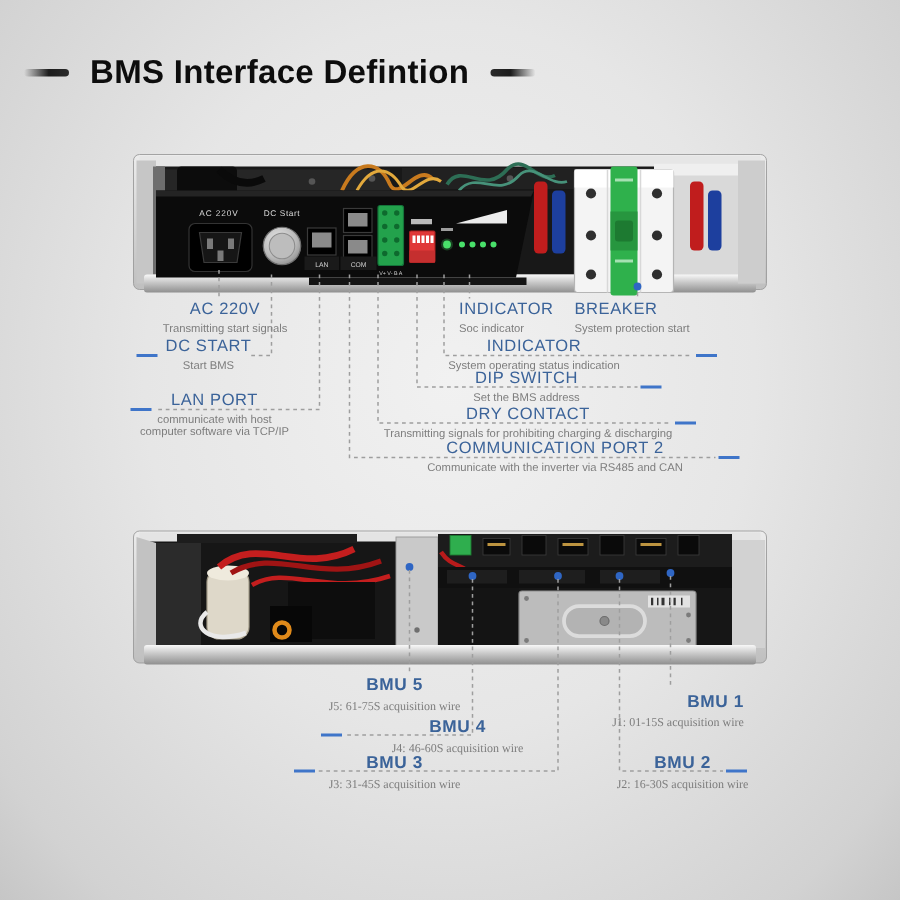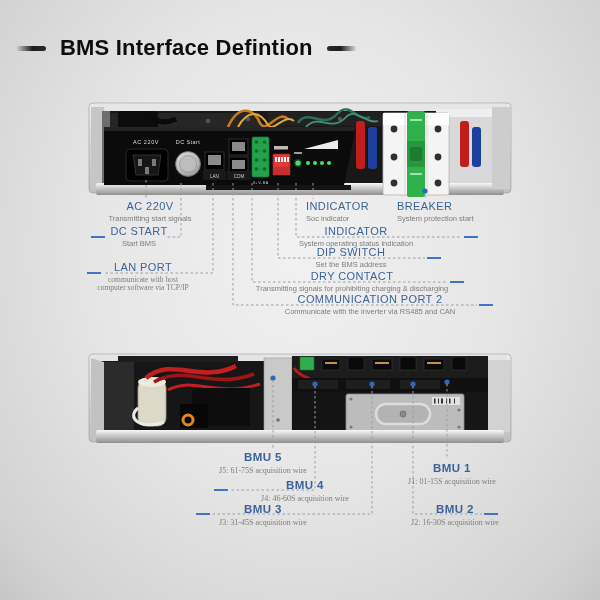--- a/index.html
+++ b/index.html
@@ -26,34 +26,34 @@
   .ldr{stroke:#9e9e9e;stroke-width:1;fill:none;stroke-dasharray:2.5 2.5;}
   .bdash{stroke:#3f75c9;stroke-width:2;fill:none;}
   .bdot{fill:#2f66c4;}
   
   .co{position:absolute;transform:translateX(-50%);text-align:center;line-height:1.12;}
   .co .h{font-size:11px;font-weight:400;color:#3b6399;letter-spacing:.4px;white-space:nowrap;}
   .co .d{font-size:7.5px;color:#7d7d7d;margin-top:2.5px;}
   .co.left{transform:none;text-align:left;}
   .co-b .h{font-size:11.5px;font-weight:bold;}
   .co-b .d{font-size:8px;margin-top:3.5px;font-family:Liberation Serif, serif;}
-  .co-lan .d{width:100px;font-family:Liberation Serif, serif;}
+  .co-lan .d{width:100px;}
   .co-ac{left:150px;top:200px;}
   .co-dc{left:139px;top:225px;}
   .co-lan{left:143px;top:261px;}
   .co-indsoc{left:306px;top:200px;}
-  .co-breaker{left:397px;top:200px;}
+  .co-breaker{left:383px;top:200px;}
   .co-indstatus{left:356px;top:225px;}
   .co-dip{left:351px;top:246px;}
   .co-dry{left:352px;top:270px;}
   .co-comm{left:370px;top:293px;}
   .co-bmu5{left:263px;top:451px;}
   .co-bmu4{left:263px;top:479px;margin-left:42px;}
   .co-bmu3{left:263px;top:503px;}
-  .co-bmu1{left:452px;top:462px;}
+  .co-bmu1{left:452px;top:462px;text-align:right;}
   .co-bmu2{left:455px;top:503px;}
   text{font-family:"Liberation Sans", sans-serif;}
 </style>
 </head>
 <body>
 
 <div class="stage">
 
   <div class="title-row">
     <span class="title-dash"></span>

